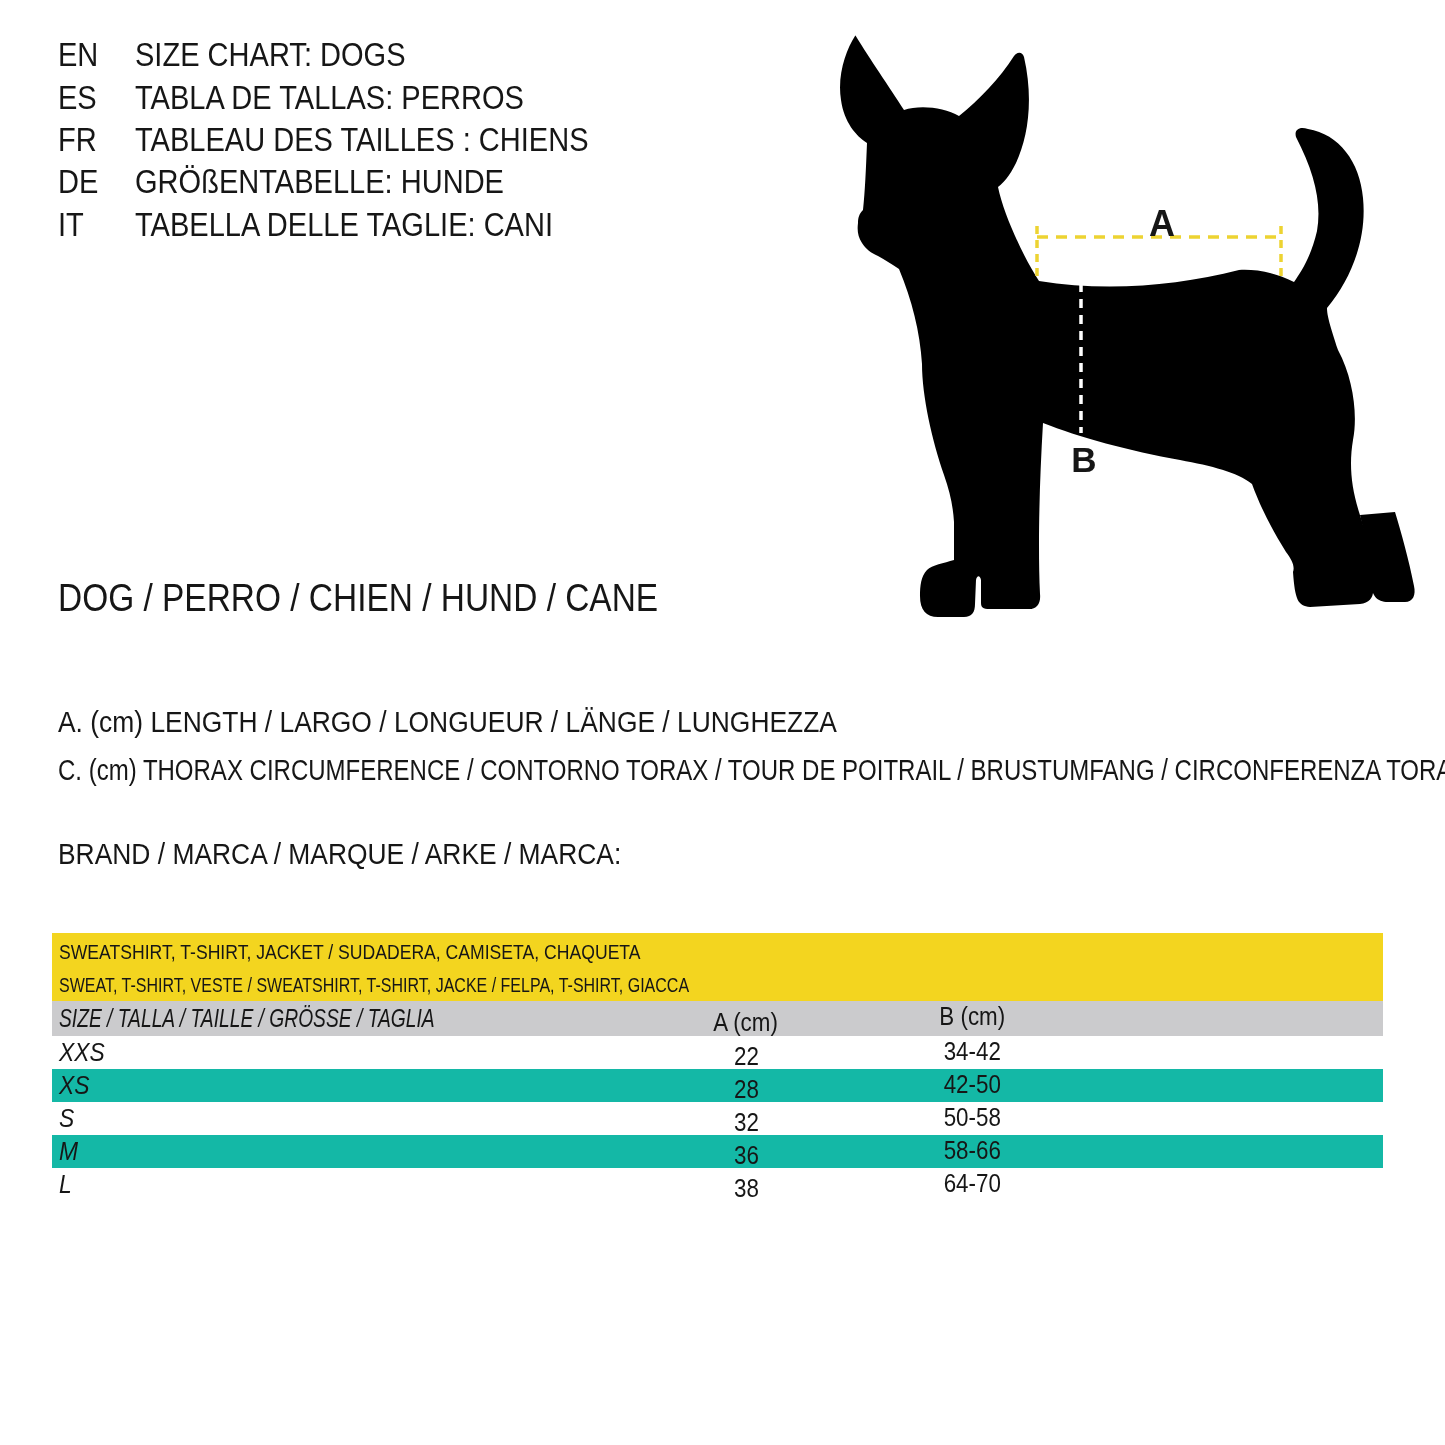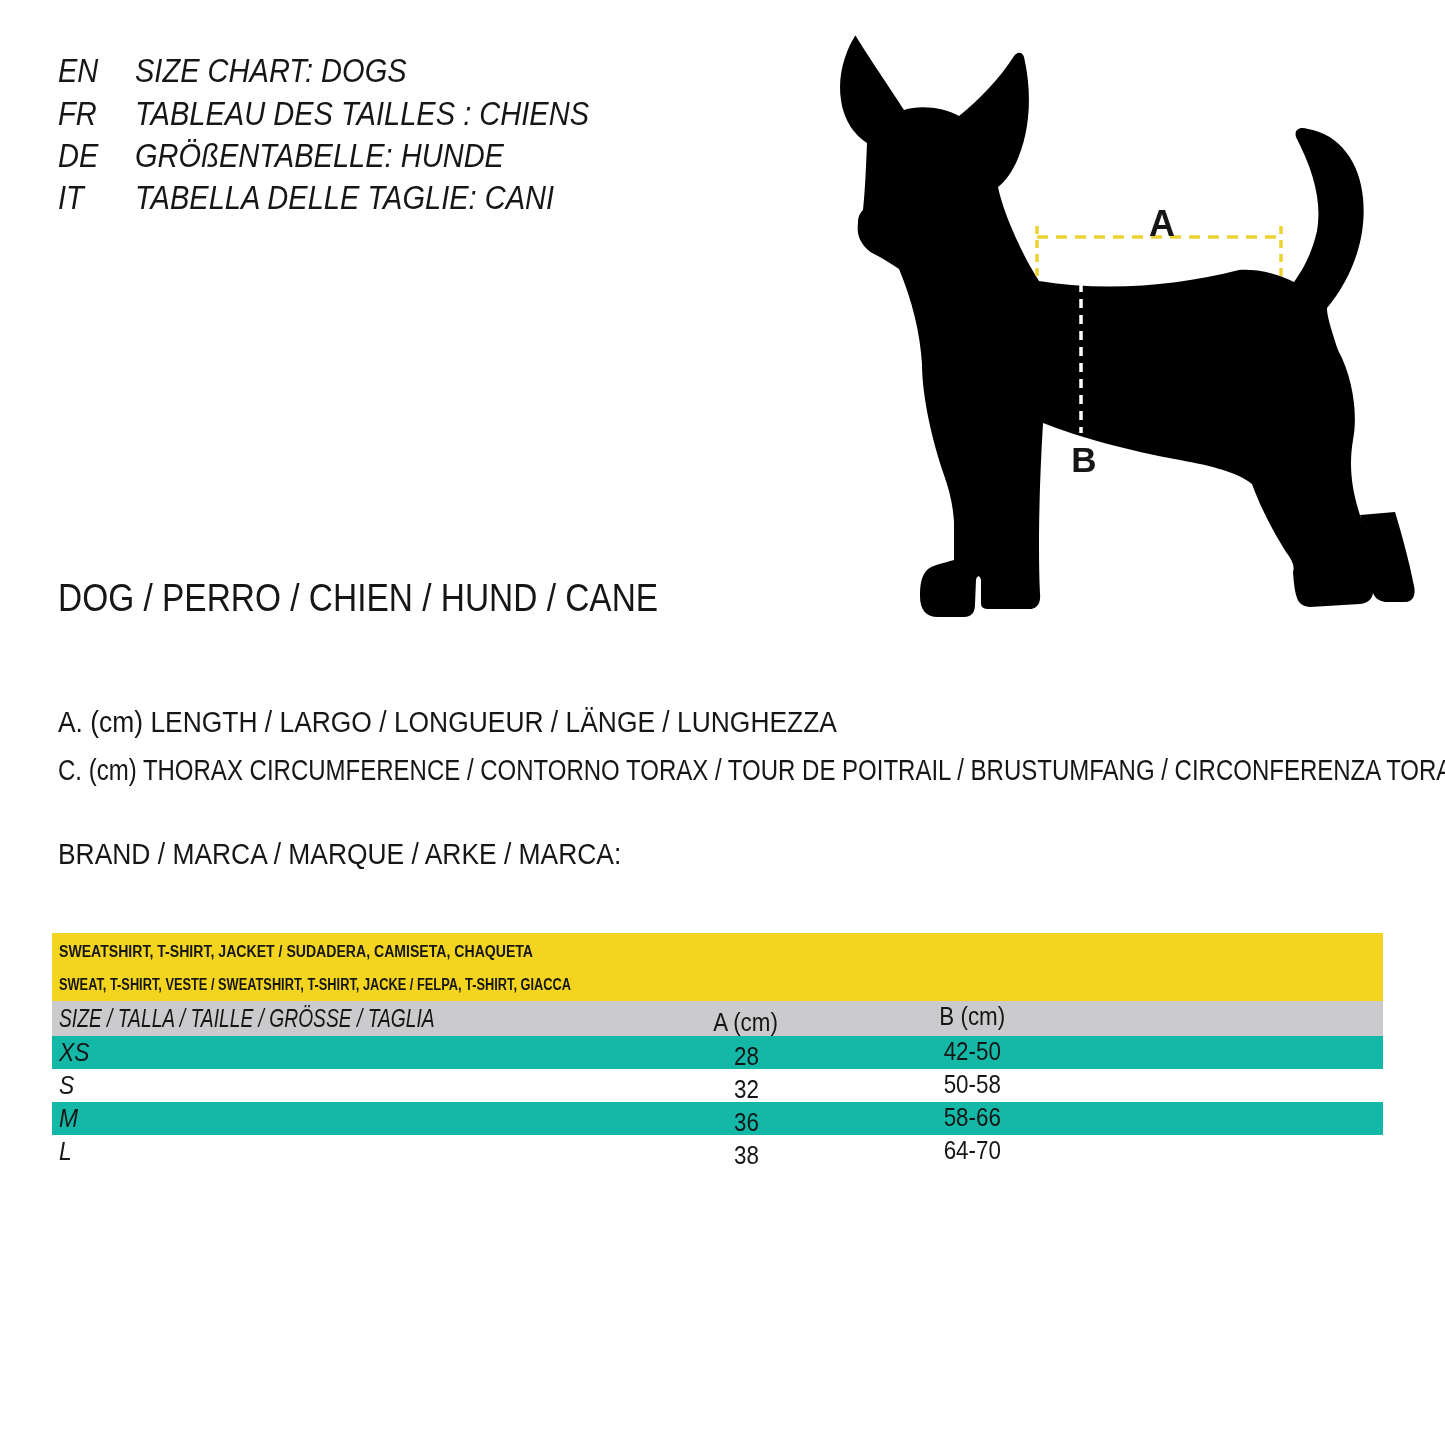--- a/index.html
+++ b/index.html
@@ -8,55 +8,59 @@
     background:#ffffff; color:#161616;
     font-family:"Liberation Sans", sans-serif;
   }
   
   .cx , .cx80, .cx72, .cxc { display:inline-block; white-space:nowrap; transform:scaleX(0.88); transform-origin:0 50%; }
   .cx80{ transform:scaleX(0.80); }
   .cx72{ transform:scaleX(0.74); }
   .cxc { transform:scaleX(0.86); transform-origin:50% 50%; }
 
   
-  .langs{ position:absolute; left:58px; top:50px;font-style:italic; }
+  .langs{ position:absolute; left:58px; top:34px; }
   .lang-row{ display:flex; height:42.4px; align-items:center; font-size:33px; }
   .lang-code{ width:77px; flex:0 0 77px; }
 
   
   .tline{ position:absolute; left:58px; white-space:nowrap; font-size:30px; }
   .dog-label{ top:577px; font-size:38px; }
   .note-a{ top:705px; }
   .note-c{ top:753px; }
   .brand-line{ top:837px; }
 
   
   .table-wrap{ position:absolute; left:52px; top:933px; width:1331px; }
   .banner{ background:#F3D51F; height:68px; padding:3px 0 0 7px; box-sizing:border-box; }
-  .banner div{ font-weight:bold; font-size:16px; line-height:32.5px; white-space:nowrap; }
+  .banner div{ font-weight:normal; font-size:20px; line-height:32.5px; white-space:nowrap; }
   .thead{ background:#CBCBCD; height:35px; position:relative; }
   .trow{ height:33px; position:relative; background:#ffffff; }
   .trow.stripe{ background:#14b8a6; }
   .cell-size{ position:absolute; left:7px; top:0; height:100%; display:flex; align-items:center; font-size:26px;font-style:italic; }
   .cell-a{ position:absolute; left:588px; width:212px; top:4px; height:100%; display:flex; align-items:center; justify-content:center; font-size:26px; }
   .cell-b{ position:absolute; left:814px; width:212px; top:0; height:100%; display:flex; justify-content:center; font-size:26px; }
 
   
   .dog-svg{ position:absolute; left:820px; top:20px; }
   .marker{ font-family:"Liberation Sans", sans-serif; font-weight:bold; fill:#161616; }
 </style>
 </head>
 <body>
 
 <div class="page">
 
   <div class="langs">
     <div class="lang-row">
       <span class="lang-code"><span class="cx">EN</span></span>
       <span class="cx">SIZE CHART: DOGS</span>
+    </div>
+    <div class="lang-row">
+      <span class="lang-code"><span class="cx">ES</span></span>
+      <span class="cx">TABLA DE TALLAS: PERROS</span>
     </div>
     <div class="lang-row">
       <span class="lang-code"><span class="cx">FR</span></span>
       <span class="cx">TABLEAU DES TAILLES : CHIENS</span>
     </div>
     <div class="lang-row">
       <span class="lang-code"><span class="cx">DE</span></span>
       <span class="cx">GRÖßENTABELLE: HUNDE</span>
     </div>
     <div class="lang-row">
@@ -157,20 +161,31 @@
           <span class="cx72">SIZE / TALLA / TAILLE / GRÖSSE / TAGLIA</span>
         </div>
       <div class="cell-a">
           <span class="cxc">A (cm)</span>
         </div>
       <div class="cell-b">
           <span class="cxc">B (cm)</span>
         </div>
     </div>
 
+    <div class="trow">
+      <div class="cell-size">
+          <span class="cx">XXS</span>
+        </div>
+      <div class="cell-a">
+          <span class="cxc">22</span>
+        </div>
+      <div class="cell-b">
+          <span class="cxc">34-42</span>
+        </div>
+    </div>
     <div class="trow stripe">
       <div class="cell-size">
           <span class="cx">XS</span>
         </div>
       <div class="cell-a">
           <span class="cxc">28</span>
         </div>
       <div class="cell-b">
           <span class="cxc">42-50</span>
         </div>

